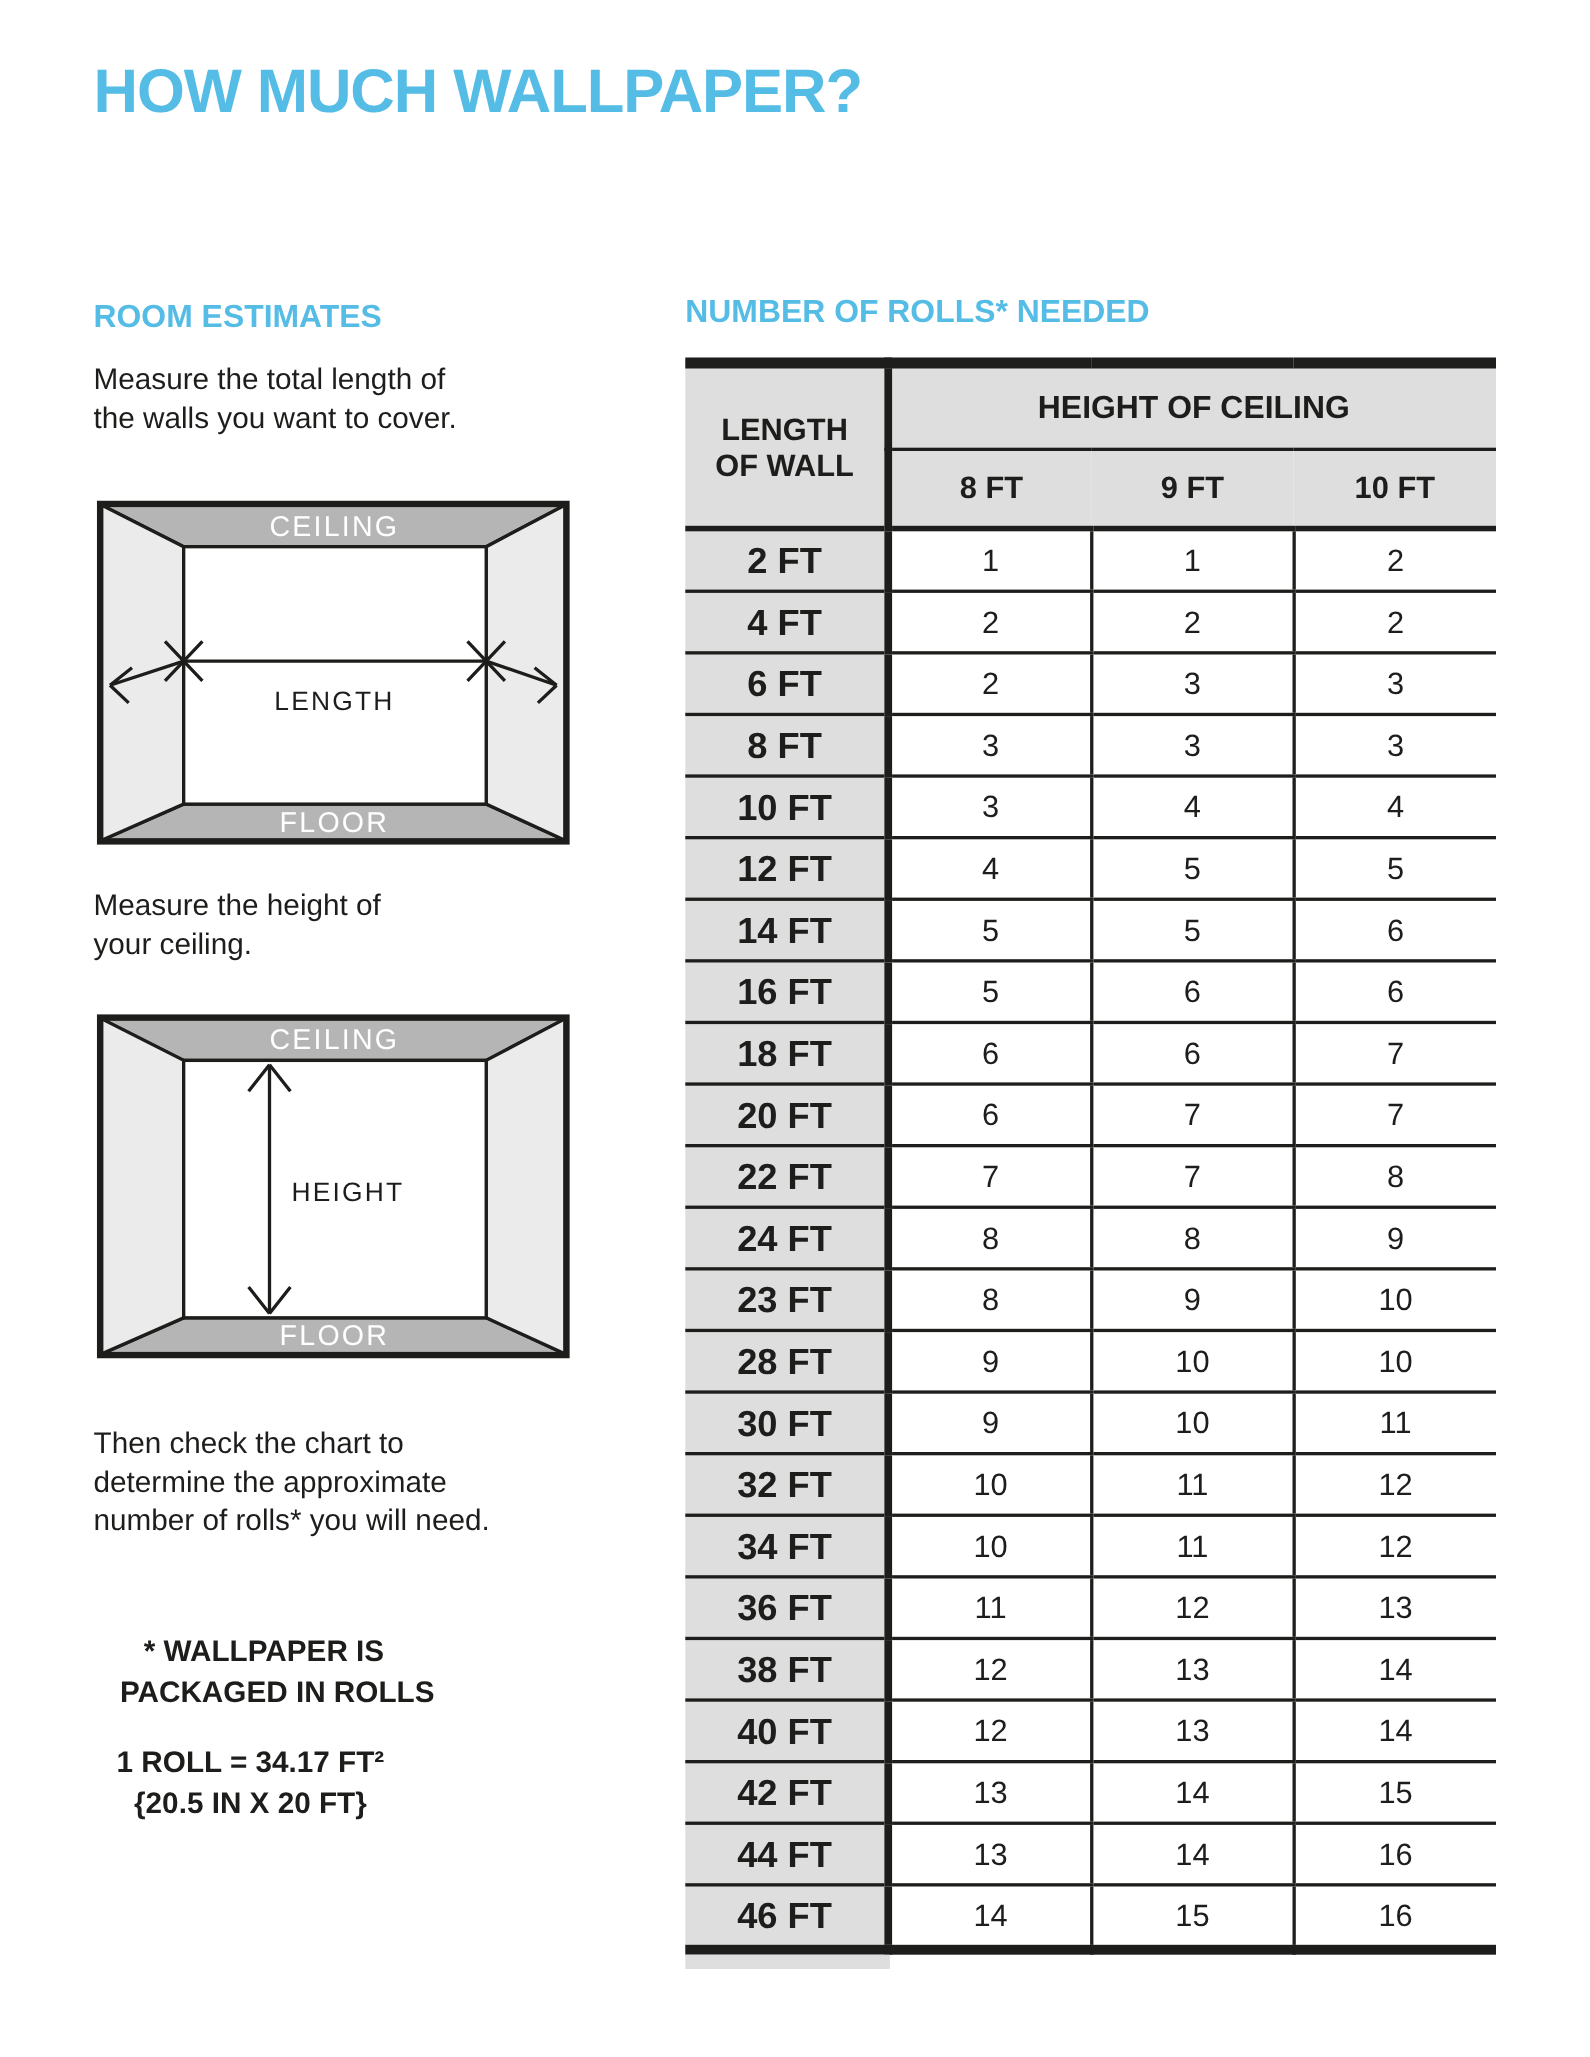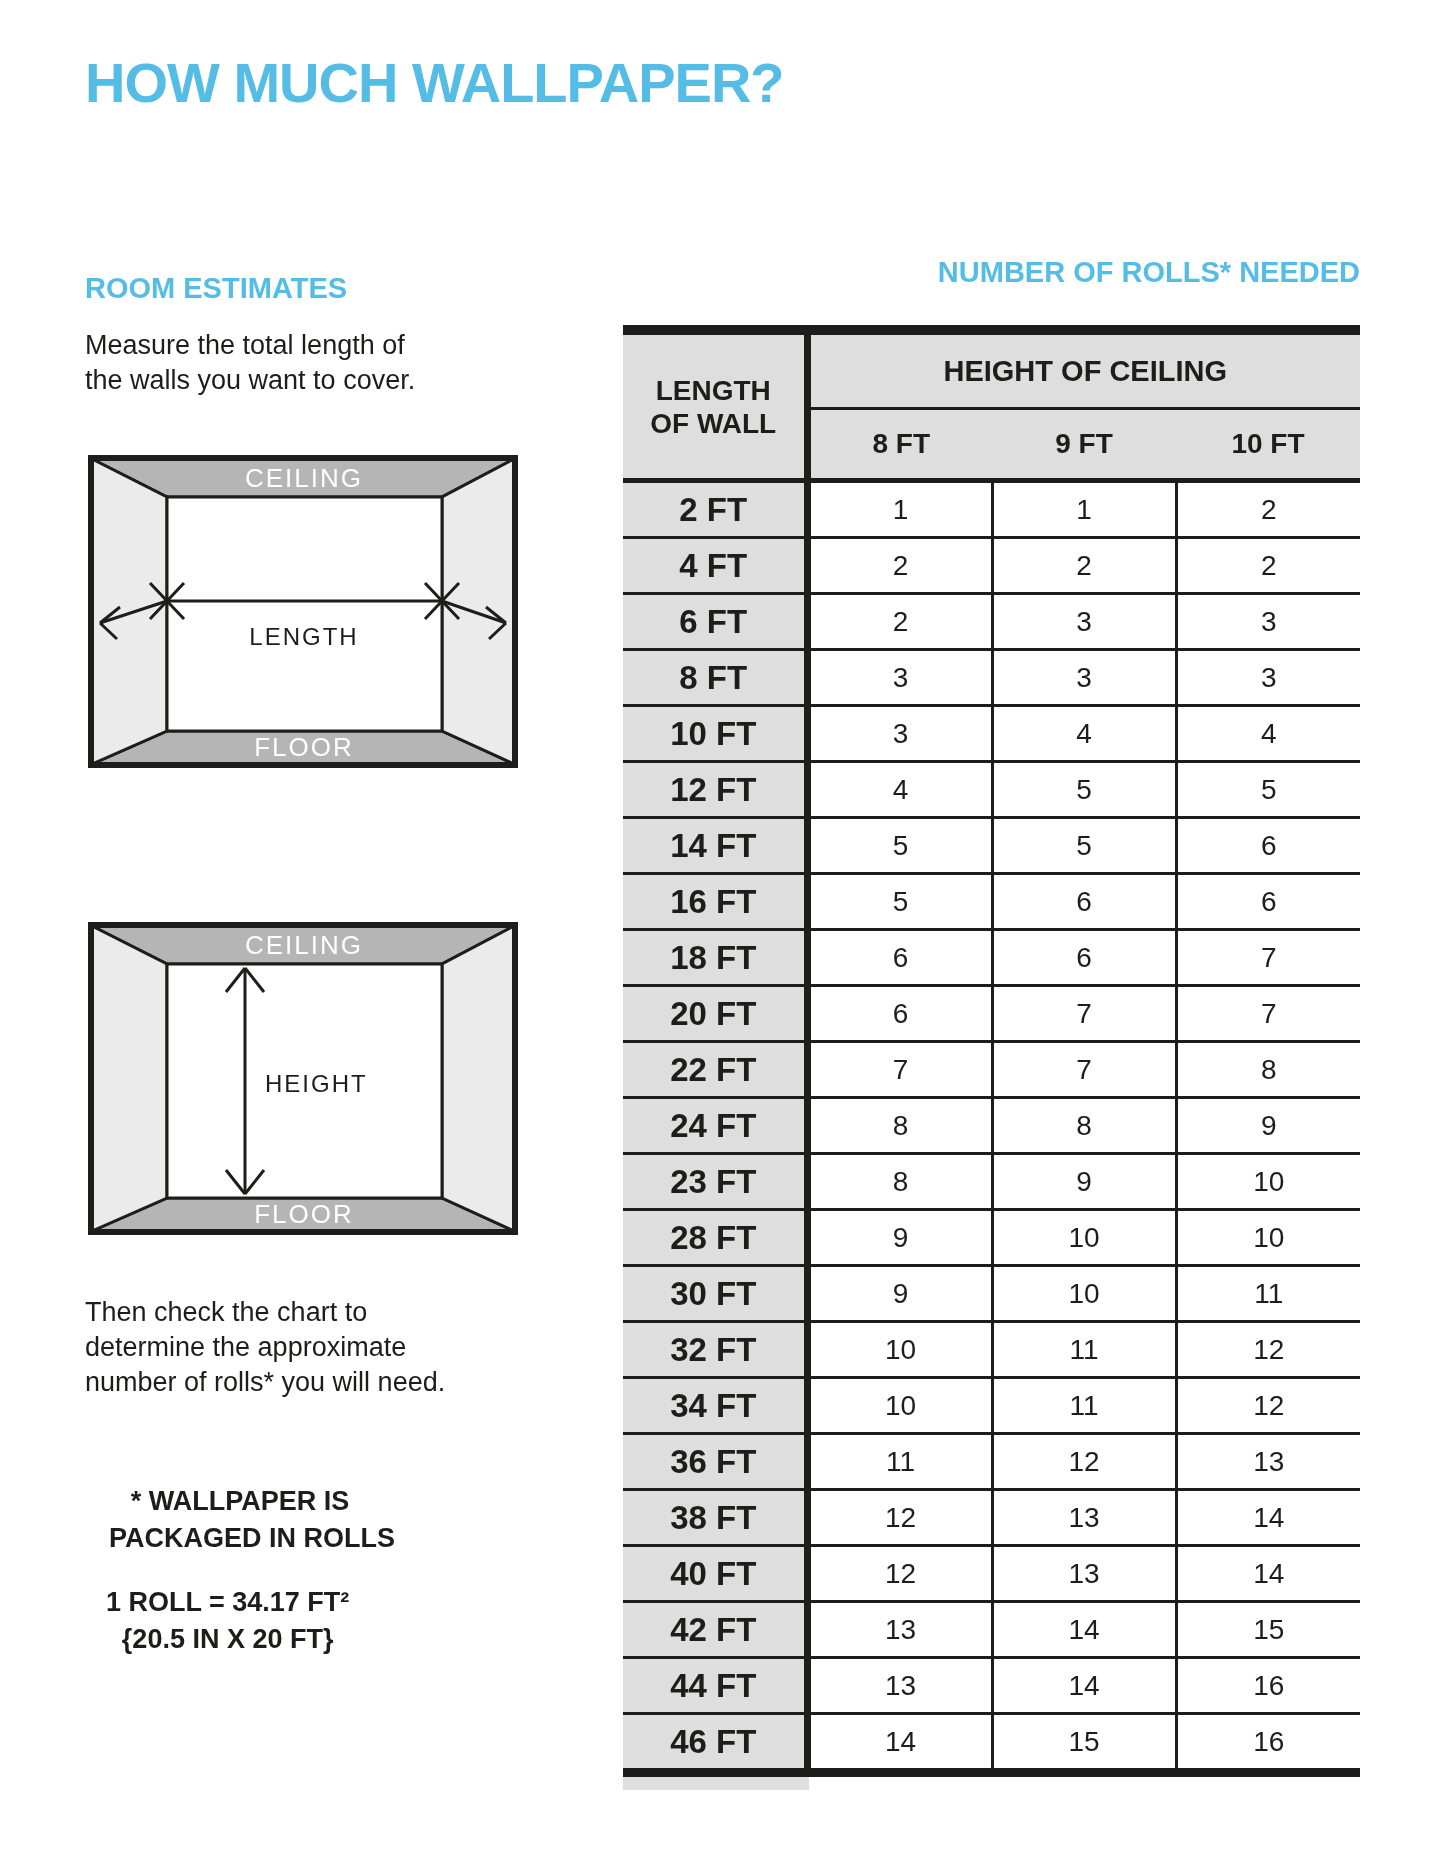--- a/index.html
+++ b/index.html
@@ -24,21 +24,21 @@
     position:absolute;left:85px;top:50px;margin:0;
     font-size:56px;font-weight:bold;letter-spacing:-1px;
     color:var(--accent);
   }
   .section-heading{
     margin:0;font-size:29px;font-weight:bold;color:var(--accent);
     letter-spacing:0;
   }
   #room-estimates-heading{position:absolute;left:85px;top:272px;}
   #rolls-needed-heading{
-    position:absolute;left:623px;top:256px;width:737px;text-align:right;
+    position:absolute;left:623px;top:268px;width:737px;text-align:left;
   }
 
   .body-text{
     position:absolute;left:85px;margin:0;
     font-size:27px;line-height:35px;font-weight:normal;
   }
   #instruction-length{top:328px;}
   #instruction-height{top:806px;}
   #instruction-chart{top:1283px;margin-top:12px;}
 
@@ -128,20 +128,22 @@
       <path d="M62,128 L96,164 M62,164 L96,128"></path>
       <path d="M337,128 L371,164 M337,164 L371,128"></path>
       <path d="M79,146 L12,168 M12,168 L32,152 M12,168 L29,184"></path>
       <path d="M354,146 L418,168 M418,168 L398,152 M418,168 L401,184"></path>
     </g>
     <text class="wall-label" x="216" y="32" text-anchor="middle">CEILING</text>
     <text class="wall-label" x="216" y="301" text-anchor="middle">FLOOR</text>
     <text class="measure-label" x="216" y="190" text-anchor="middle">LENGTH</text>
   </svg>
 
+  <p class="body-text preline" id="instruction-height">Measure the height of
+your ceiling.</p>
 
   <svg class="diagram" id="room-height-diagram" width="430" height="313" viewBox="0 0 430 313">
     <polygon points="4,4 426,4 354,42 79,42" fill="var(--wall-dark)" stroke="var(--ink)" stroke-width="3"></polygon>
     <polygon points="4,309 79,276 354,276 426,309" fill="var(--wall-dark)" stroke="var(--ink)" stroke-width="3"></polygon>
     <polygon points="4,4 79,42 79,276 4,309" fill="var(--wall-light)" stroke="var(--ink)" stroke-width="3"></polygon>
     <polygon points="426,4 354,42 354,276 426,309" fill="var(--wall-light)" stroke="var(--ink)" stroke-width="3"></polygon>
     <rect x="79" y="42" width="275" height="234" fill="#ffffff" stroke="var(--ink)" stroke-width="3"></rect>
     <rect x="3" y="3" width="424" height="307" fill="none" stroke="var(--ink)" stroke-width="6"></rect>
     <g stroke="var(--ink)" stroke-width="3" fill="none">
       <path d="M157,46 L157,272"></path>

